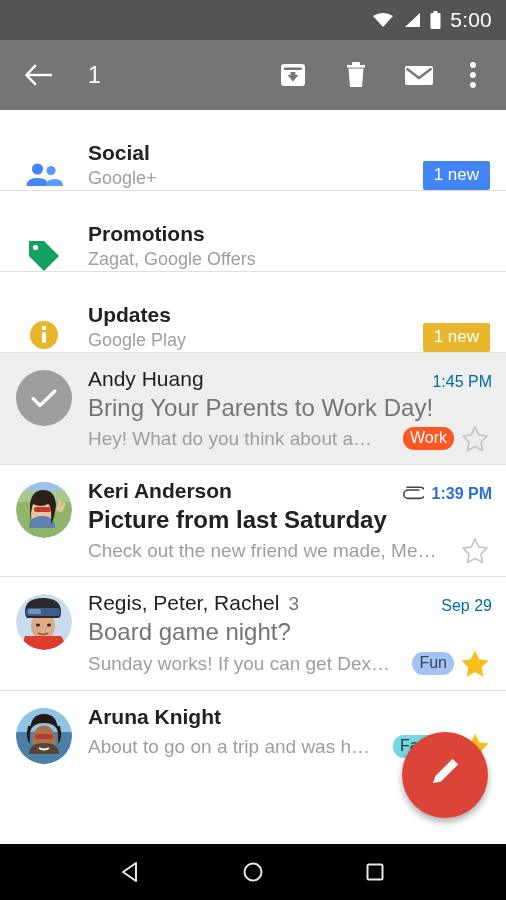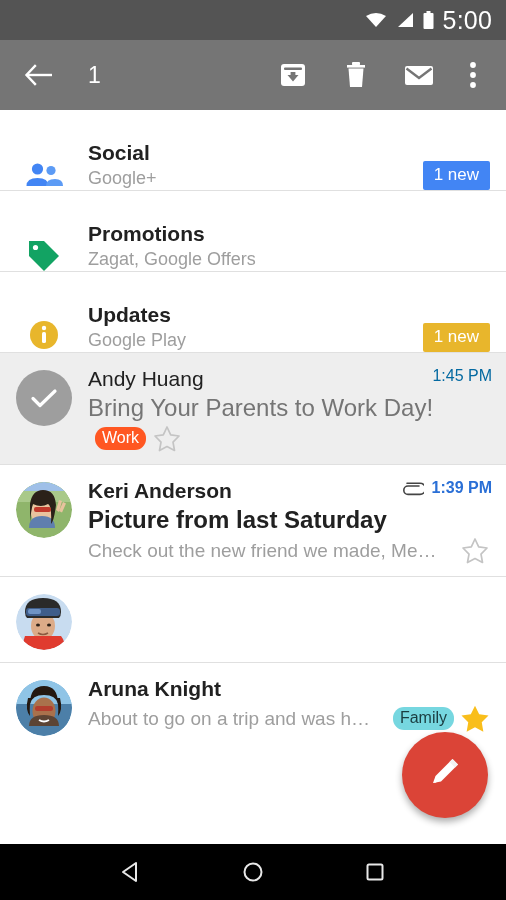--- a/index.html
+++ b/index.html
@@ -10,21 +10,21 @@
     overflow:hidden;
   }
   #app { position:relative; width:506px; height:900px; overflow:hidden; background:#fff; }
 
   
   .statusbar {
     height:40px; background:#545454;
     display:flex; align-items:center; justify-content:flex-end;
     padding-right:14px; gap:9px;
   }
-  .sb-clock { color:#fff; font-size:25px; font-weight:400; letter-spacing:.2px; }
+  .sb-clock { color:#fff; font-size:21px; font-weight:400; letter-spacing:.2px; }
   .ic-wifi { width:22px; height:16px; position:relative; }
   .ic-wifi svg, .ic-sig svg, .ic-batt svg { display:block; }
 
   
   .actionbar {
     height:70px; background:#757575;
     display:flex; align-items:center; padding:0 16px;
   }
   .ab-back { width:46px; height:46px; display:flex; align-items:center; justify-content:center; }
   .ab-count { color:#fff; font-size:23px; margin-left:26px; font-weight:400; }
@@ -53,21 +53,21 @@
   .mailrow {
     display:flex; padding:14px 14px 12px 0; background:#fff; position:relative;
   }
   .mailrow.selected { background:#eeeeee; }
   .av-wrap { width:88px; flex:0 0 88px; display:flex; justify-content:center; padding-top:3px; }
   .avatar { width:56px; height:56px; border-radius:50%; overflow:hidden; position:relative; }
   .avatar svg { display:block; }
   .av-check { width:56px; height:56px; border-radius:50%; background:#9e9e9e; display:flex; align-items:center; justify-content:center; }
 
   .mail-body { flex:1; min-width:0; }
-  .mail-line1 { display:flex; align-items:flex-start; }
+  .mail-line1 { display:flex; align-items:flex-end; }
   .mail-sender { font-size:21px; color:#212121; white-space:nowrap; overflow:hidden; text-overflow:ellipsis; }
   .mail-sender.unread { font-weight:700; }
   .mail-count { font-size:19px; color:#757575; margin-left:9px; }
   .l1-spacer { flex:1; }
   .clip { margin-right:8px; display:flex; align-items:center; }
   .mail-time { font-size:16px; color:#0369a1; white-space:nowrap; }
   .mail-time.blue { color:#2a6fd6; font-weight:700; }
 
   .mail-subject { font-size:24px; color:#757575; margin-top:3px; white-space:nowrap; overflow:hidden; text-overflow:ellipsis; }
   .mail-subject.unread { color:#212121; font-weight:700; }
@@ -218,20 +218,21 @@
         </div>
       </div>
       <div class="mail-body">
         <div class="mail-line1">
           <span class="mail-sender">Andy Huang</span>
           <span class="l1-spacer"></span>
           <span class="mail-time">1:45 PM</span>
         </div>
         <div class="mail-subject">Bring Your Parents to Work Day!</div>
         <div class="mail-line3">
+          <span class="mail-snippet">Hey! What do you think about a…</span>
           <span class="mail-label" style="background:#FF5722;color:#fff">Work</span>
           <span class="star">
             <svg width="28" height="27" viewBox="0 0 28 27">
               <path d="M14 2 L17.7 9.8 L26 11 L20 17.1 L21.5 25.5 L14 21.5 L6.5 25.5 L8 17.1 L2 11 L10.3 9.8 Z" fill="none" stroke="#c4c4c4" stroke-width="1.7" stroke-linejoin="round"></path>
             </svg>
           </span>
         </div>
       </div>
     </div>
     <div class="divider"></div>
@@ -297,20 +298,38 @@
               <ellipse cx="27" cy="32" rx="12" ry="14" fill="#dcab88"></ellipse>
               <path d="M9 18 q0 -14 18 -14 q18 0 18 14 q0 4 -2 6 l-32 0 q-2 -2 -2 -6 z" fill="#2a2a2a"></path>
               <rect x="10" y="14" width="34" height="8" rx="3" fill="#3f5d8a"></rect>
               <rect x="12" y="15" width="13" height="5" rx="2" fill="#6f93c4"></rect>
               <path d="M9 42 q-3 8 -1 14 l40 0 q2 -8 -3 -14 z" fill="#e03b2f"></path>
               <ellipse cx="22" cy="31" rx="2" ry="1.6" fill="#2e2218"></ellipse>
               <ellipse cx="33" cy="31" rx="2" ry="1.6" fill="#2e2218"></ellipse>
               <path d="M22 39 q5 3 10 0" stroke="#8a5a40" stroke-width="1.6" fill="none"></path>
             </g>
           </svg>
+        </div>
+      </div>
+      <div class="mail-body">
+        <div class="mail-line1">
+          <span class="mail-sender">Regis, Peter, Rachel</span>
+          <span class="mail-count">3</span>
+          <span class="l1-spacer"></span>
+          <span class="mail-time">Sep 29</span>
+        </div>
+        <div class="mail-subject">Board game night?</div>
+        <div class="mail-line3">
+          <span class="mail-snippet">Sunday works! If you can get Dex…</span>
+          <span class="mail-label" style="background:#A4C2F4;color:#37474f">Fun</span>
+          <span class="star">
+            <svg width="30" height="29" viewBox="0 0 28 27">
+              <path d="M14 1.5 L17.9 9.6 L26.6 10.8 L20.3 17.1 L21.8 25.8 L14 21.6 L6.2 25.8 L7.7 17.1 L1.4 10.8 L10.1 9.6 Z" fill="#F9BE1B"></path>
+            </svg>
+          </span>
         </div>
       </div>
     </div>
     <div class="divider"></div>
 
     <div class="mailrow">
       <div class="av-wrap">
         <div class="avatar">
           <svg width="56" height="56" viewBox="0 0 56 56">
             <defs>

